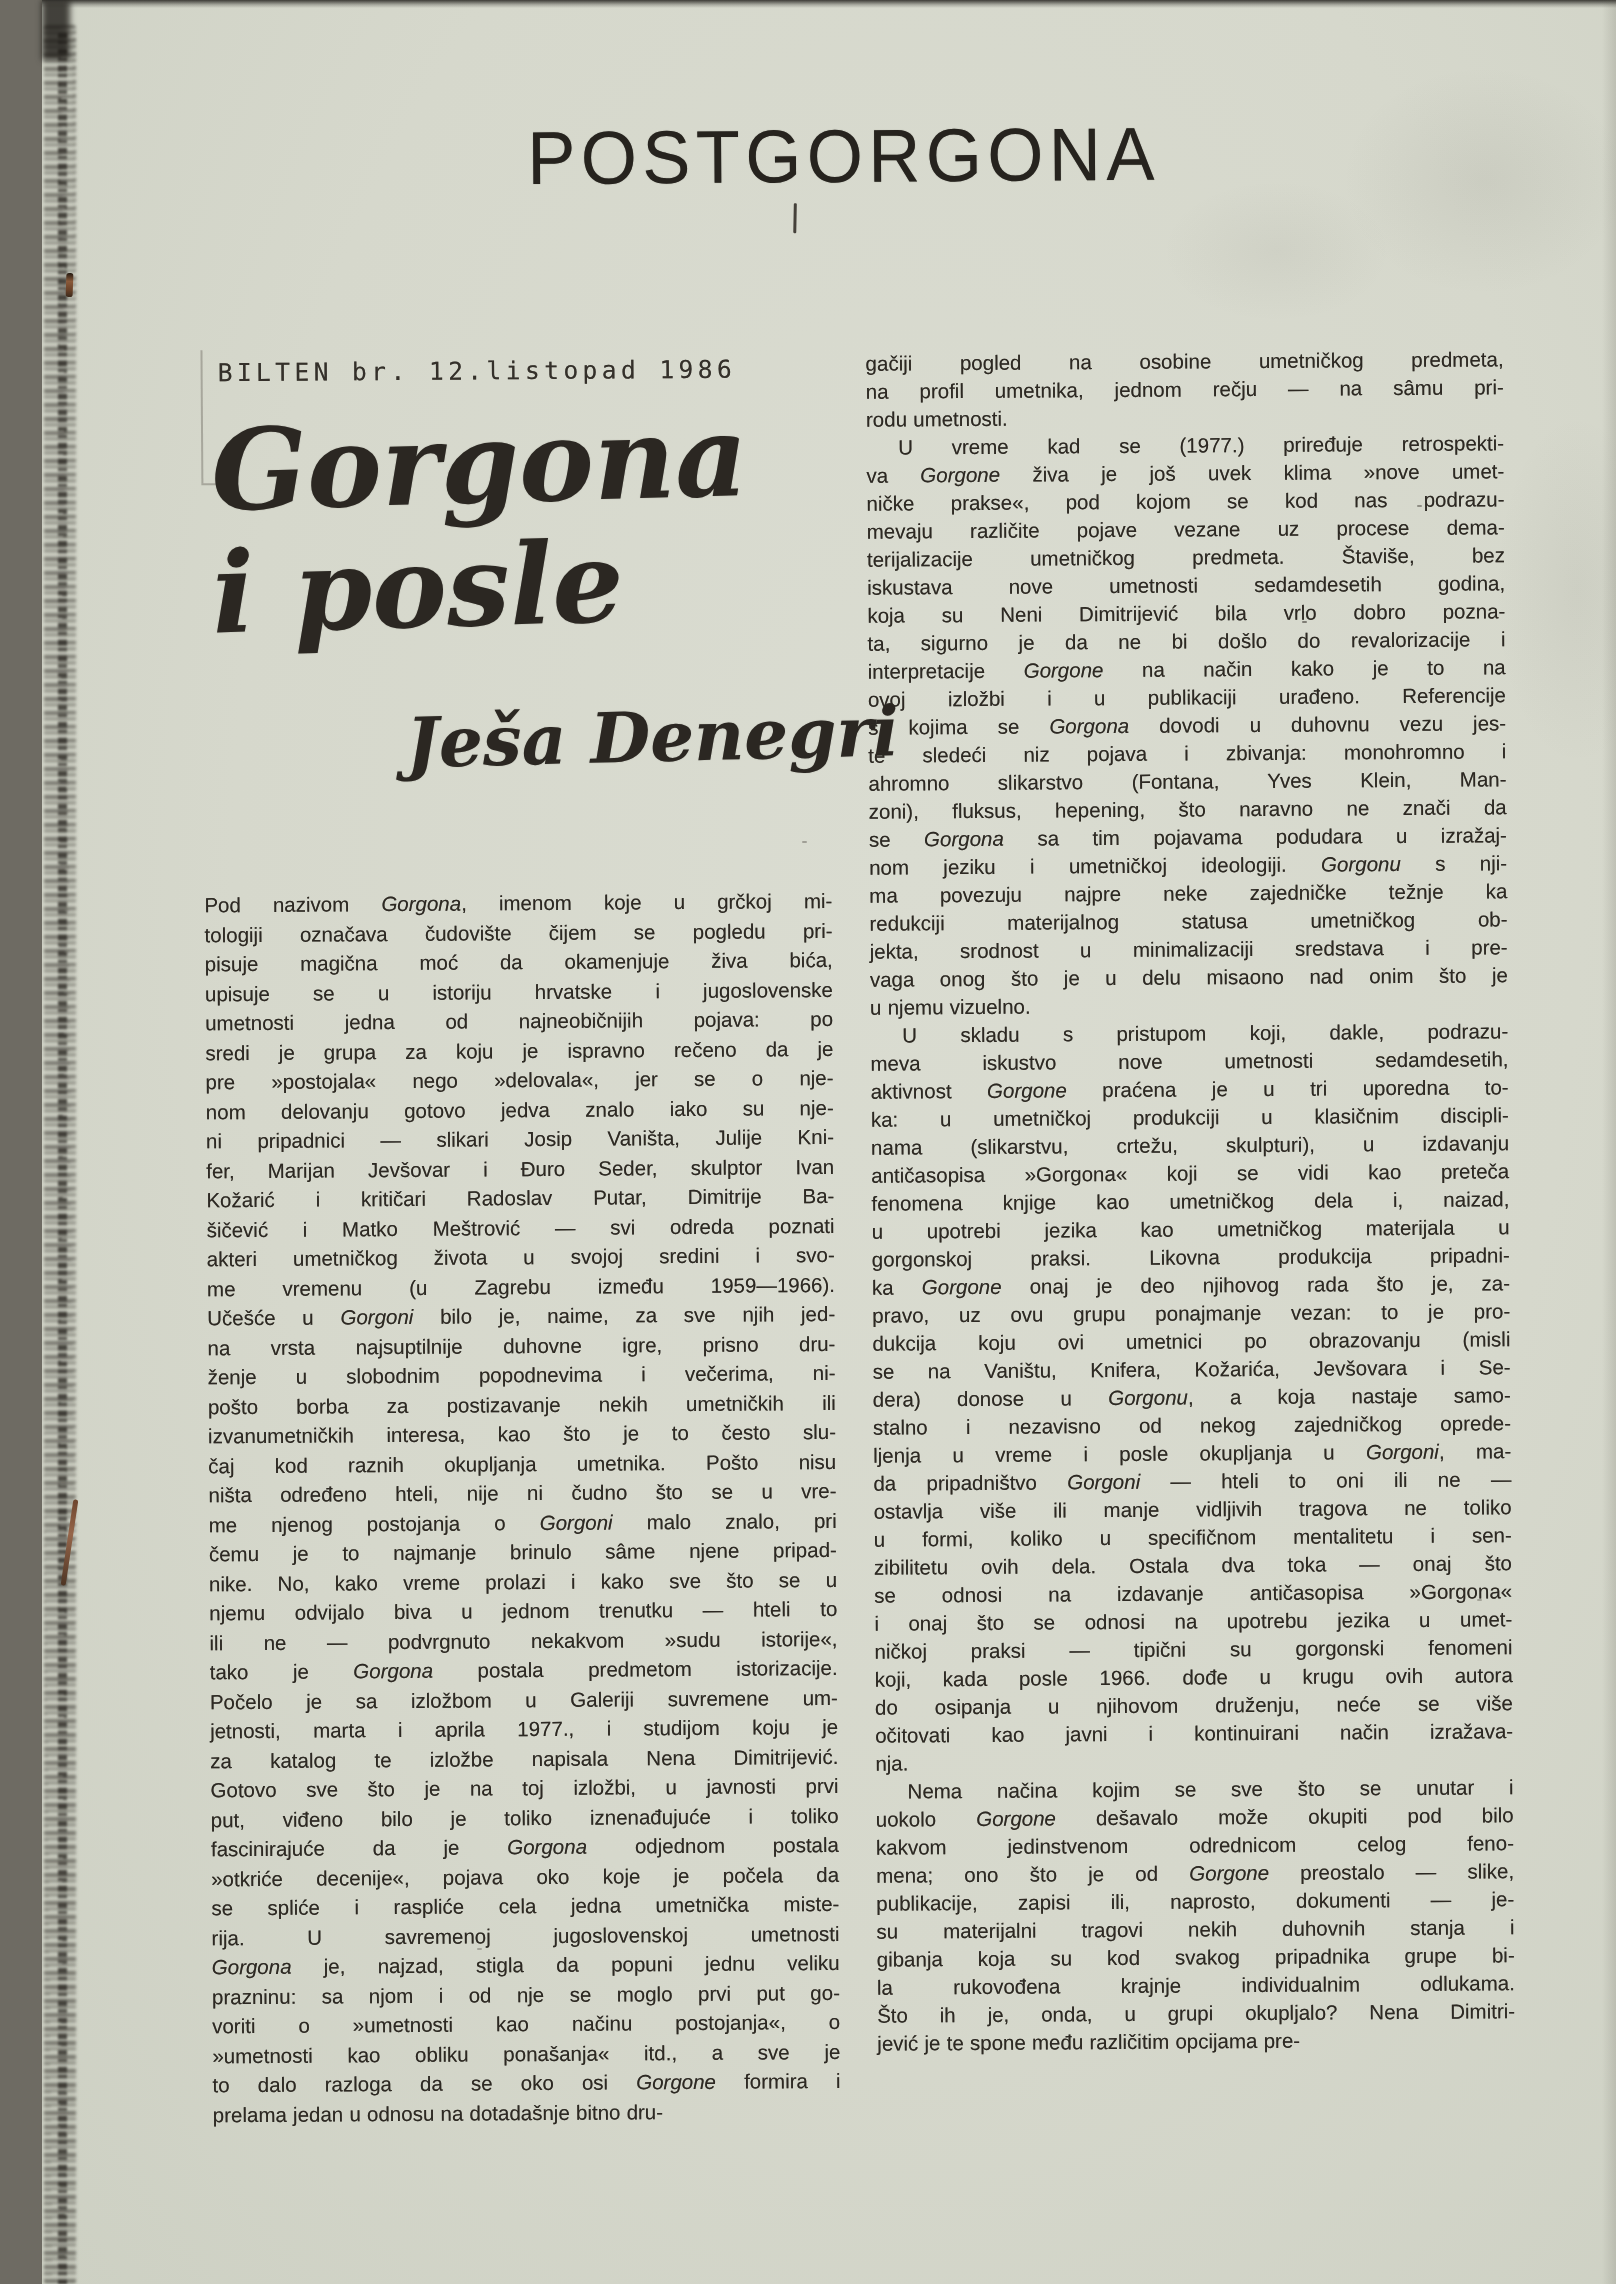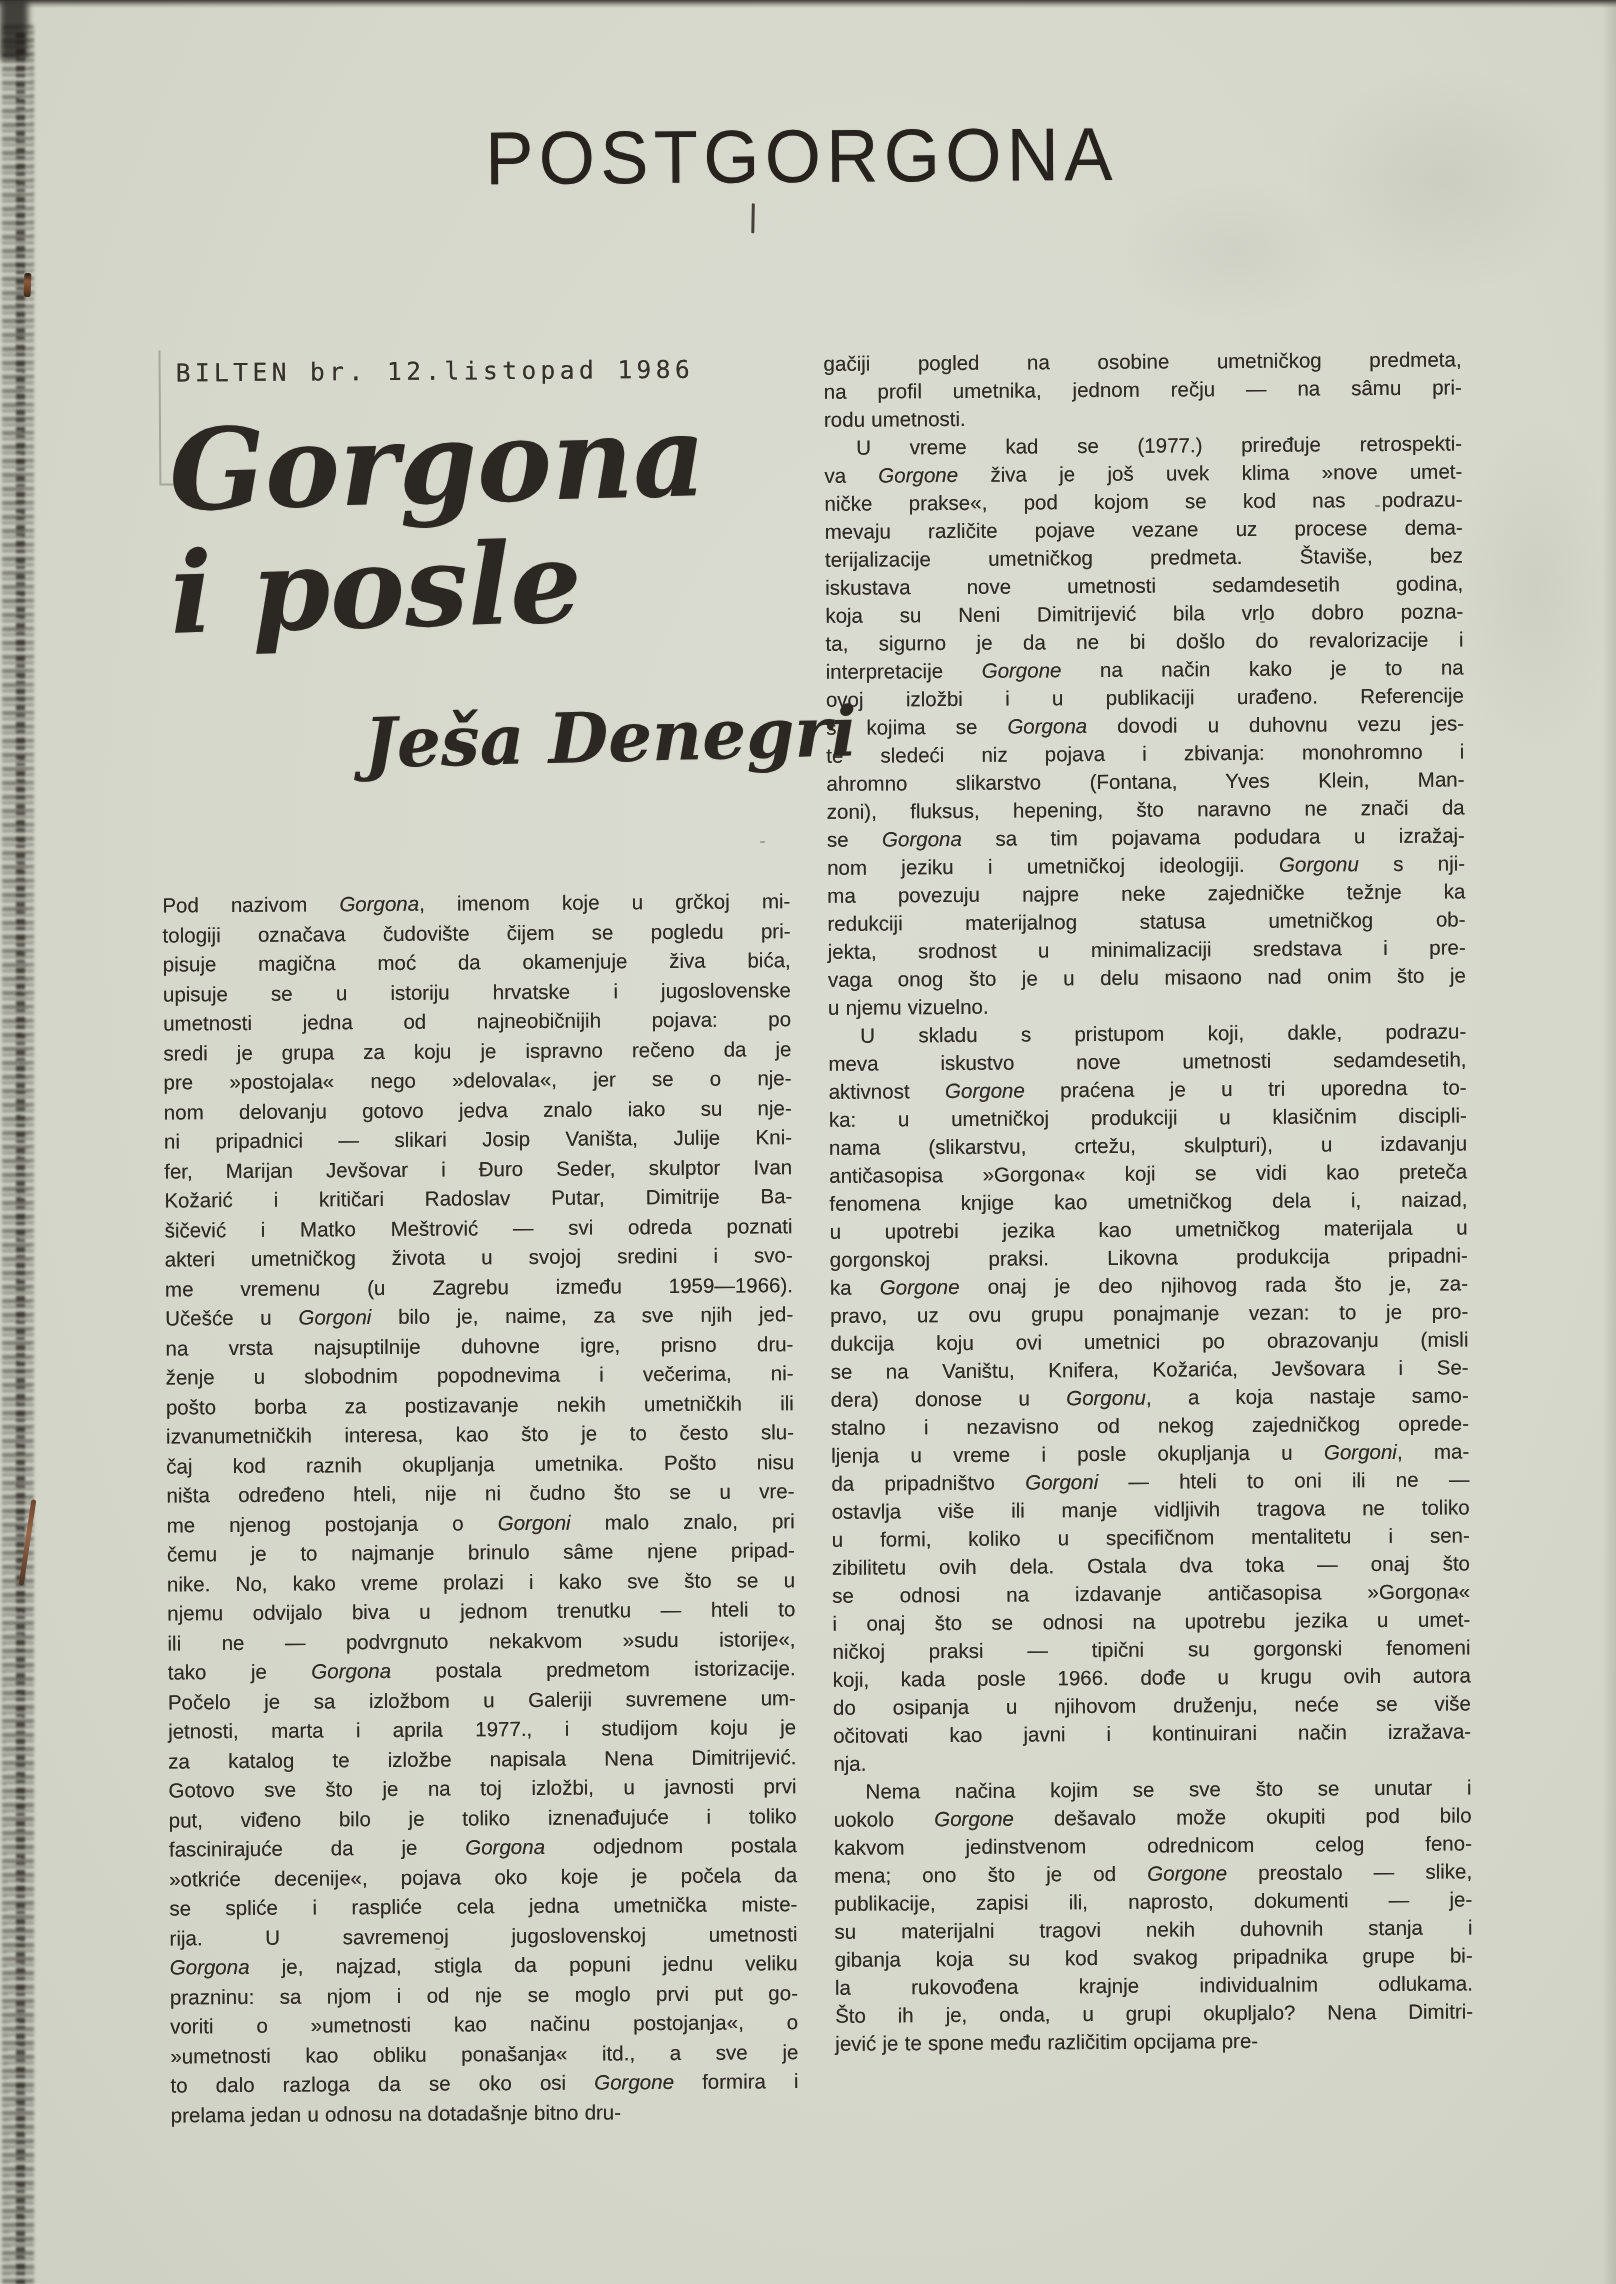--- a/index.html
+++ b/index.html
@@ -5,20 +5,21 @@
   html,body { margin:0; padding:0; }
   body {
     width:1616px; height:2284px; position:relative; overflow:hidden;
     background:#6e6b63;
     font-family:"Liberation Sans", sans-serif;
   }
   
   .paper {
     position:absolute; inset:0;
     background: radial-gradient(ellipse at 55% 38%, #dadcd1 0%, #d6d8cc 55%, #cdd0c3 100%);
+    margin-left: 42px;
   }
   .scan-edge-top {
     position:absolute; left:0; top:0; width:100%; height:7.6px;
     background:linear-gradient(to bottom, rgba(35,33,29,.85), rgba(35,33,29,.25) 60%, transparent);
   }
   .scan-edge-right {
     position:absolute; right:0; top:0; width:14px; height:100%;
     background:linear-gradient(to left, rgba(90,88,78,.18), transparent);
   }
   .corner-blot {

